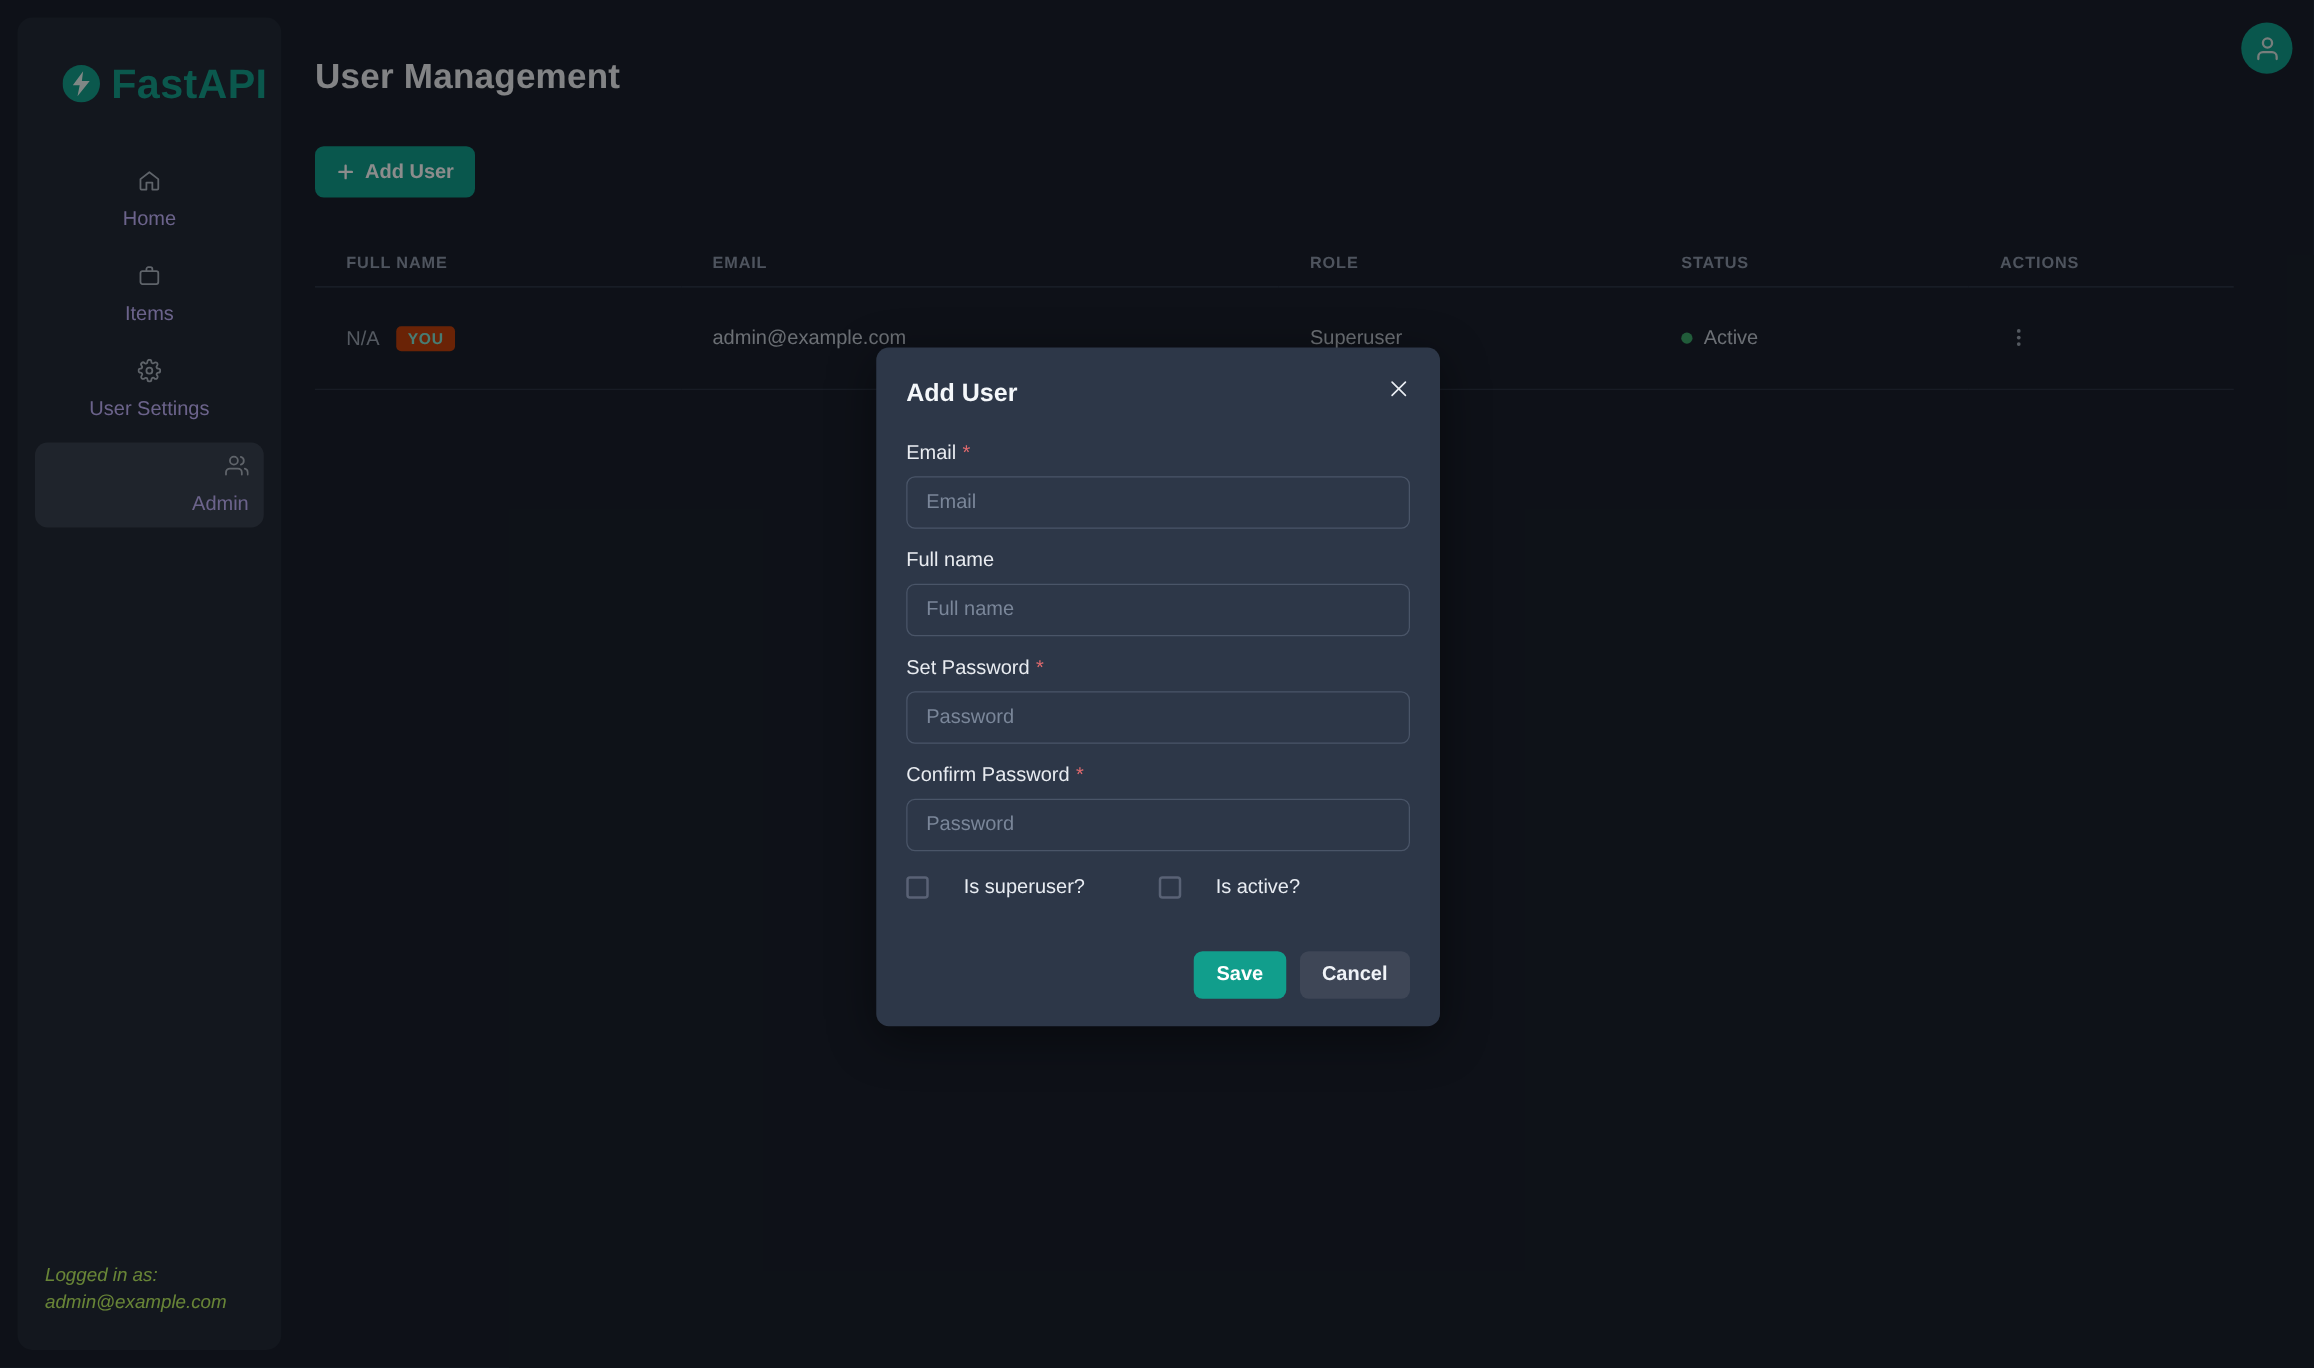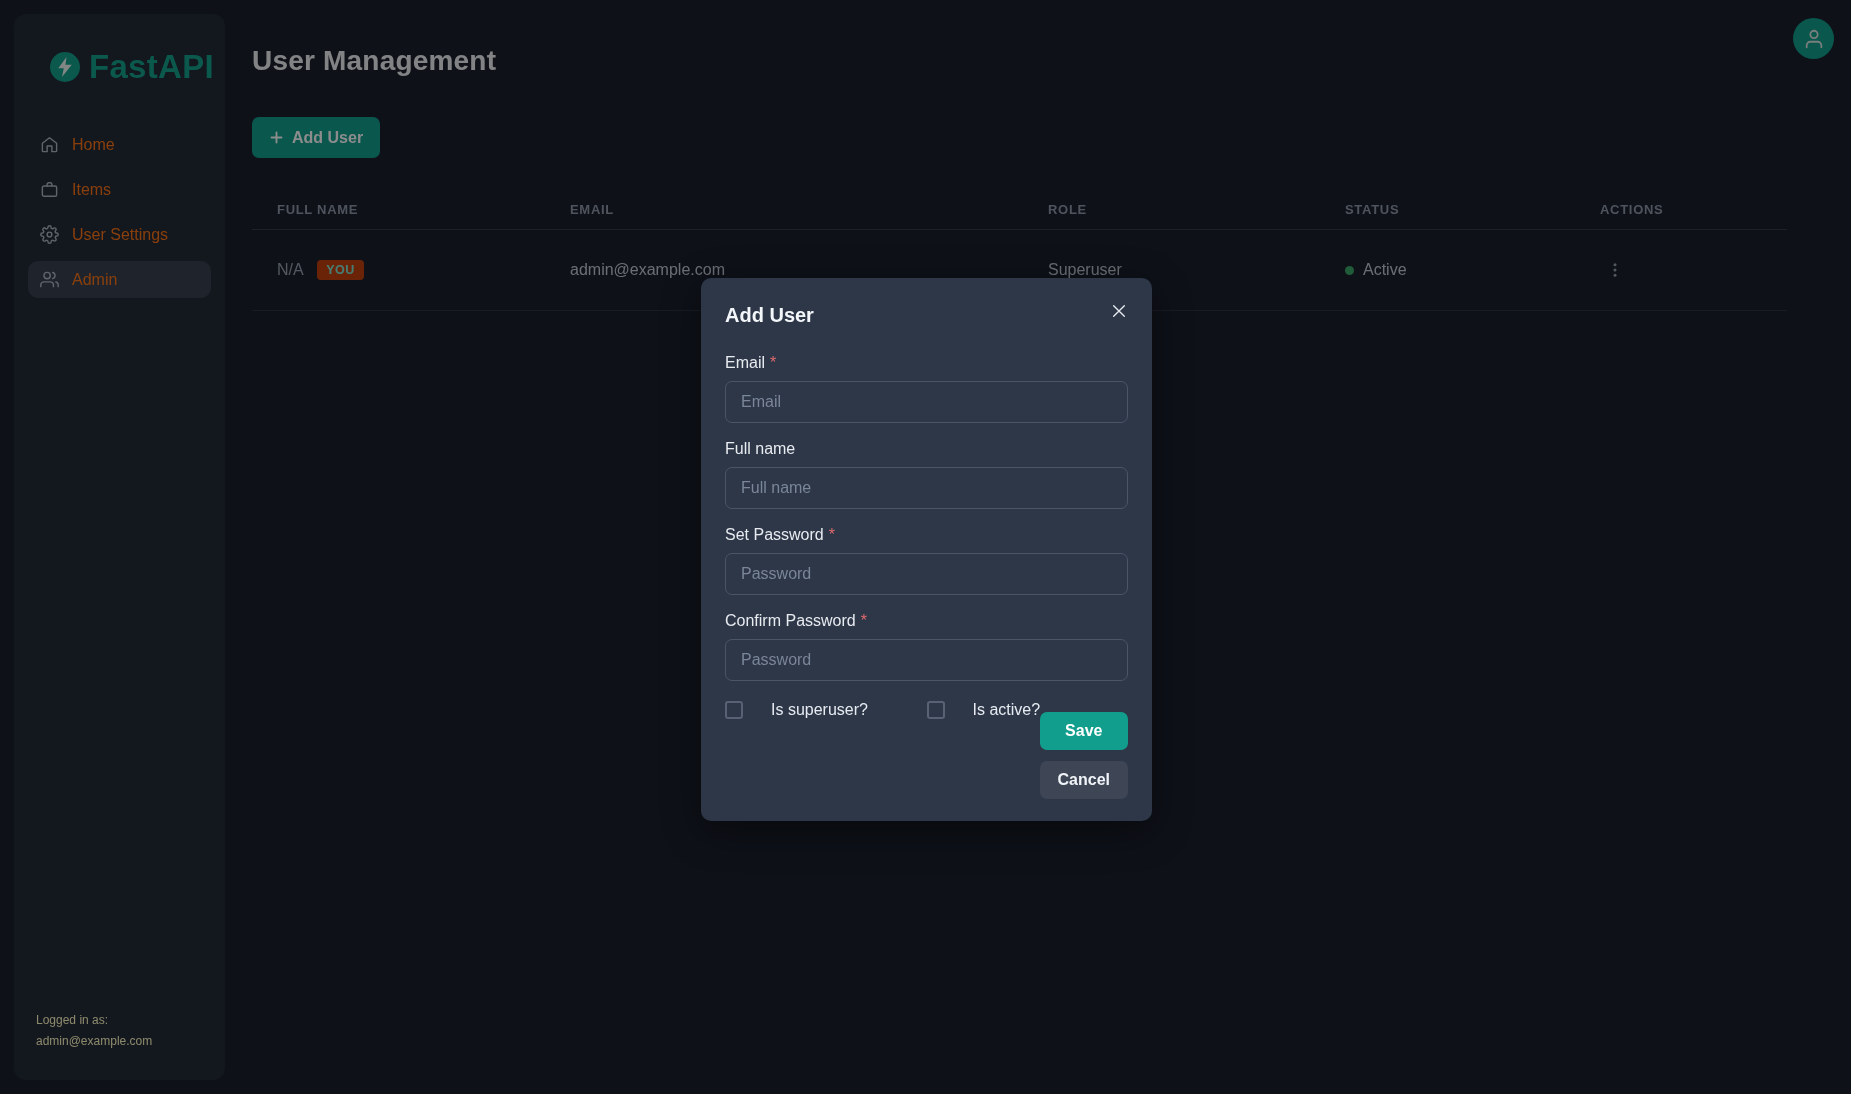--- a/index.html
+++ b/index.html
@@ -18,27 +18,27 @@
     display: flex; flex-direction: column; padding: 34px 14px 28px 14px;
   }
   .logo-row { display: flex; align-items: center; gap: 9px; padding-left: 22px; margin-bottom: 40px; }
   .logo-bolt { width: 30px; height: 30px; flex: 0 0 auto; }
   .logo-text { font-size: 33px; font-weight: 600; color: #14A08C; letter-spacing: 0.3px; }
 
   .nav { display: flex; flex-direction: column; gap: 8px; }
   .nav-item {
     display: flex; align-items: center; gap: 13px;
     padding: 9px 12px 9px 12px; border-radius: 10px;
-    color: #f97316; font-size: 16px; cursor: pointer;
+    color: #c4b5fd; font-size: 16px; cursor: pointer; flex-direction: column;
   }
   .nav-item .nicon { width: 19px; height: 19px; color: #AEB6C2; flex: 0 0 auto; }
   .nav-item.active { background: #3A4250; align-items: flex-end; }
 
   .sidebar-spacer { flex: 1; }
-  .sidebar-footer { padding-left: 8px; font-size: 12px; color: #fef9c3; line-height: 21px; }
+  .sidebar-footer { padding-left: 8px; font-size: 15px; color: #bef264; line-height: 21px; font-style: italic; }
 
   
   .main { position: absolute; left: 225px; top: 0; right: 0; bottom: 0; }
   .page-title {
     position: absolute; left: 27px; top: 45px;
     font-size: 28px; font-weight: bold; color: #EDEFF2; letter-spacing: 0.2px; text-align: right;
   }
   .add-user-btn {
     position: absolute; left: 27px; top: 117px;
     display: flex; align-items: center; gap: 8px;
@@ -112,21 +112,21 @@
   .checkbox-row { display: flex; margin-top: 20px; }
   .checkbox-item { display: flex; align-items: center; gap: 28px; width: 50%; cursor: pointer; text-align: center; }
   .checkbox-box {
     width: 18px; height: 18px; border: 2px solid #596275; border-radius: 3px;
     background: transparent; flex: 0 0 auto;
   }
   .checkbox-label { font-size: 16px; color: #E8ECF2; }
 
   .modal-footer {
     position: absolute; right: 24px; bottom: 22px;
-    display: flex; gap: 11px; flex-direction: column;
+    display: flex; gap: 11px;
   }
   .btn { border: none; border-radius: 7px; height: 38px; padding: 0 18px;
          font-size: 16px; font-weight: bold; font-family: inherit; cursor: pointer; }
   .btn-save { background: #119E8C; color: #FFFFFF; }
   .btn-cancel { background: #3E4656; color: #F0F3F7; }
 </style>
 </head>
 <body>
 
 <div class="sidebar">

